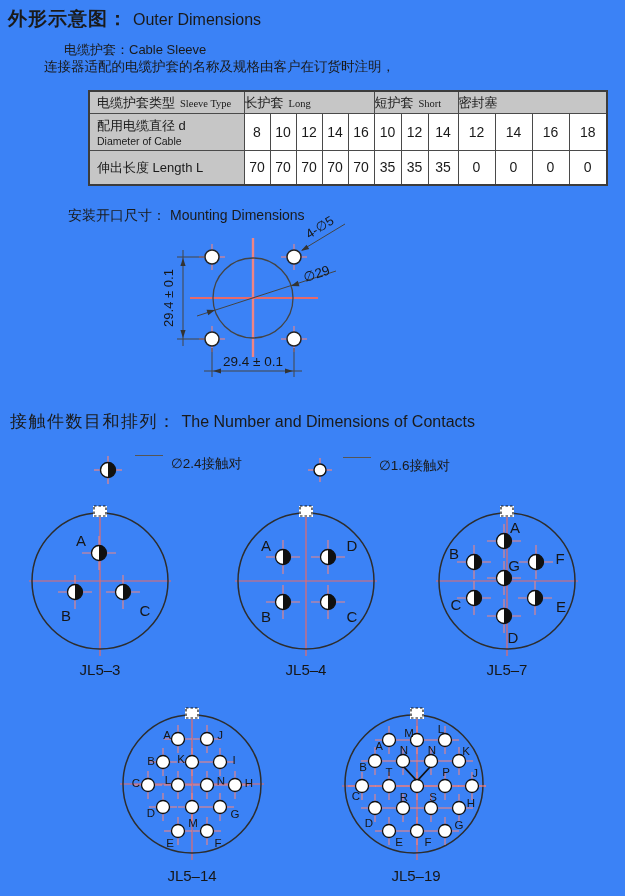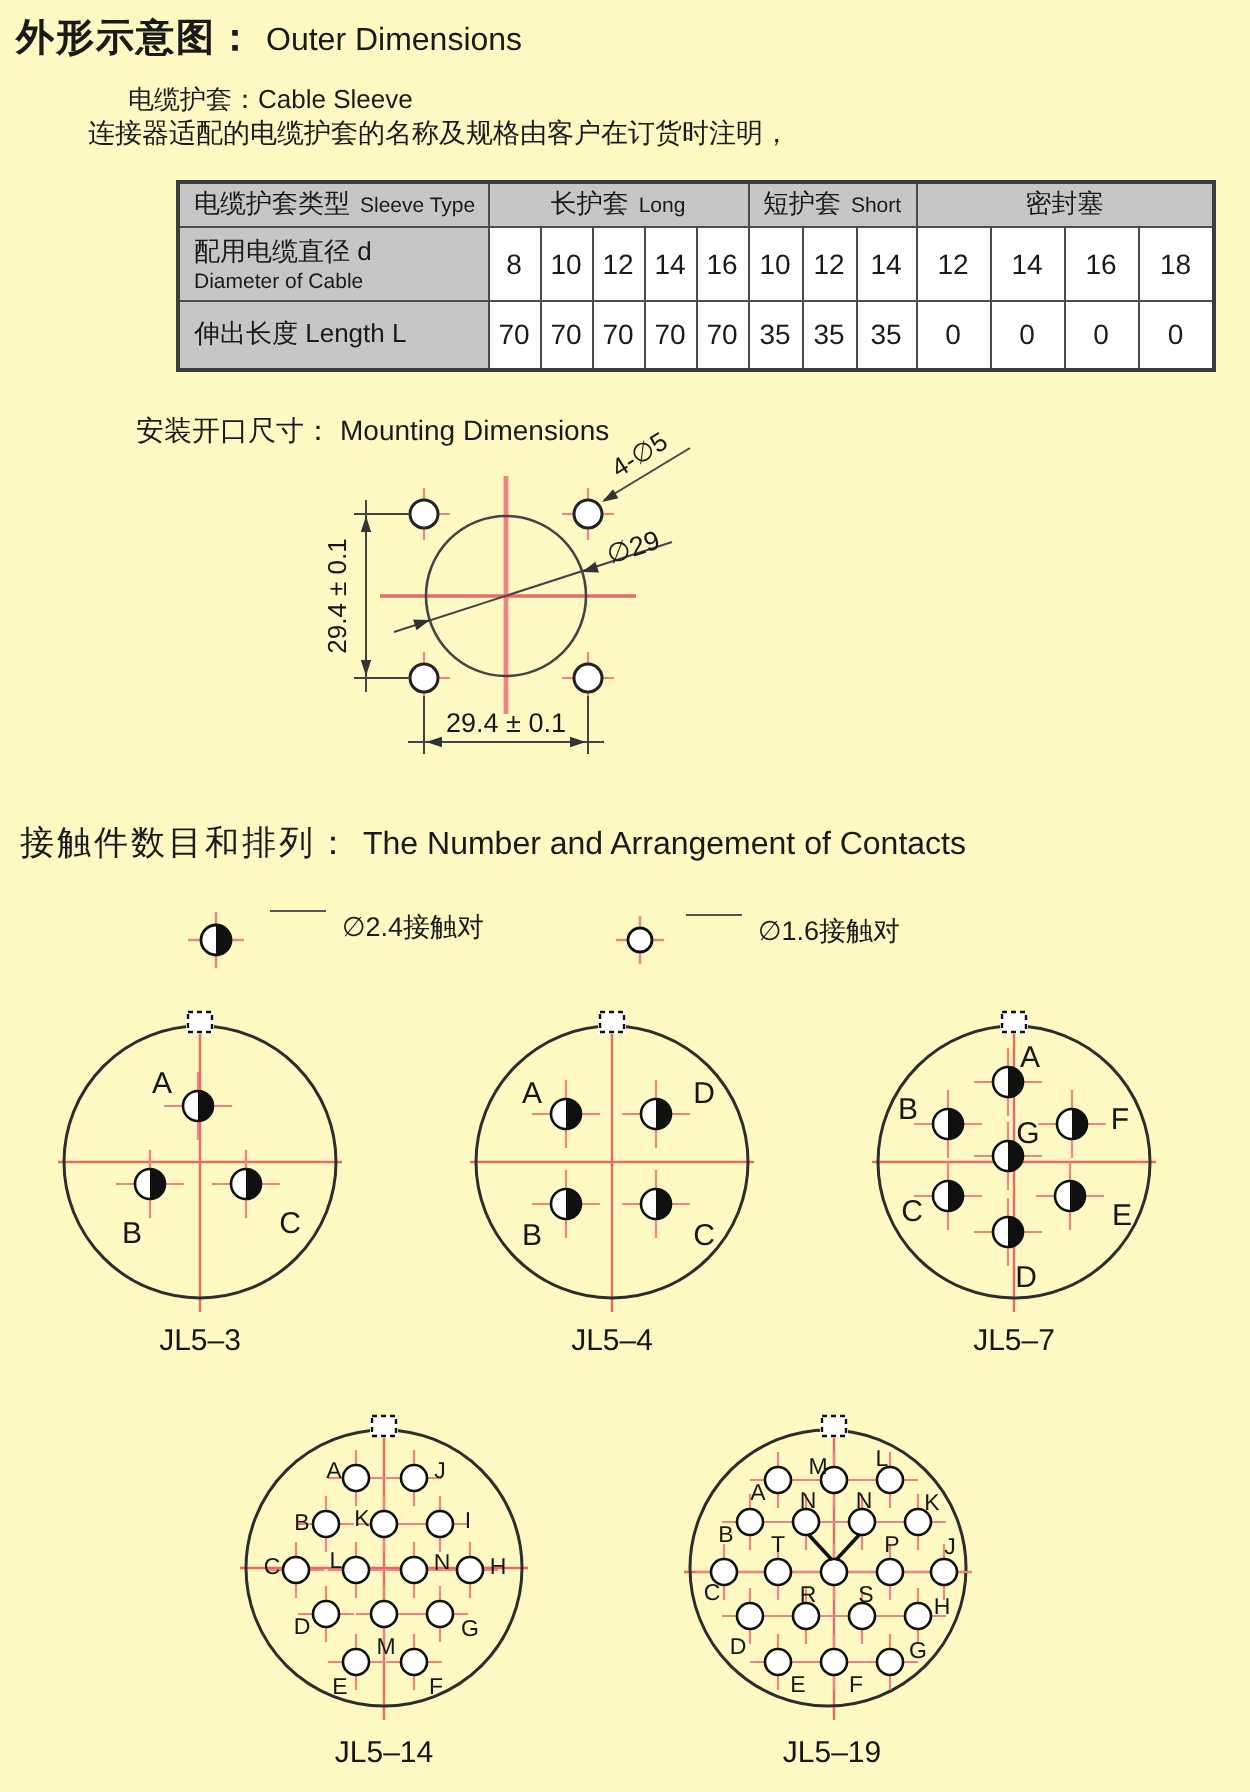--- a/index.html
+++ b/index.html
@@ -1,37 +1,37 @@
 <!DOCTYPE html>
 <html><head>
 <meta charset="utf-8">
 <style>
   html,body{margin:0;padding:0;background:#fff;}
-  .page{position:relative;width:625px;height:896px;background:#fef9c3;overflow:hidden;
+  .page{position:relative;width:625px;height:896px;background:#3b82f6;overflow:hidden;
         font-family:"Liberation Sans",sans-serif;color:#1a1a1a;}
   .abs{position:absolute;}
   
   .zh-big{font-size:19px;font-weight:bold;letter-spacing:1px;}
   .en-big{font-size:16px;margin-left:5px;}
   .sub{font-size:13px;}
   .note{font-size:13.5px;}
   .mt-title{font-size:14px;}
   .mt-title .en{margin-left:4px;}
   .s2-zh{font-size:17px;font-weight:normal;letter-spacing:1.5px;text-align:right;}
   .s2-en{font-size:16px;margin-left:5px;}
   
   .sleeve-table{position:absolute;left:88px;top:90px;border-collapse:collapse;
                 border:2px solid #3c3c3c;table-layout:fixed;}
   .sleeve-table td{border:1px solid #4a4a4a;padding:0;vertical-align:middle;}
   .sleeve-table .hd{background:#c6c6c6;}
   .sleeve-table .lab{padding-left:7px;text-align:left;}
-  .sleeve-table .ctr{text-align:center;}
+  .sleeve-table .ctr{text-align:left;}
   .zh13{font-size:13px;}
   .en11{font-size:10.5px;}
-  .gap-l{margin-left:5px;}
+  .gap-l{margin-left:5px;font-family:Liberation Serif, serif;}
   .sleeve-table .val{background:#fff;text-align:center;font-size:14px;}
   
   .legend-item{position:absolute;display:flex;align-items:flex-start;height:30px;}
   .lgline{width:28px;border-top:1px solid #555;margin-left:12px;}
   .lgtext{font-size:13.5px;margin-left:8px;}
   
   #diagram-layer{position:absolute;left:0;top:0;}
   #diagram-layer text{font-family:"Liberation Sans",sans-serif;fill:#161616;}
 </style>
 </head>
@@ -105,21 +105,21 @@
           <td class="val">0</td>
         </tr>
     </tbody>
   </table>
 
   <div class="abs mt-title" style="left:68px;top:207px;">
     <span>安装开口尺寸：</span><span class="en">Mounting Dimensions</span>
   </div>
 
   <div class="abs" style="left:10px;top:410px;">
-    <span class="s2-zh">接触件数目和排列：</span><span class="s2-en">The Number and Arrangement of Contacts</span>
+    <span class="s2-zh">接触件数目和排列：</span><span class="s2-en">The Number and Dimensions of Contacts</span>
   </div>
 
   <div class="legend-item" style="left:93px;top:455px;">
     <svg width="30" height="30" viewBox="0 0 30 30">
       <line x1="15" y1="1" x2="15" y2="29" stroke="#ee8585" stroke-width="1.2"></line>
       <line x1="1" y1="15" x2="29" y2="15" stroke="#ee8585" stroke-width="1.2"></line>
       <circle cx="15" cy="15" r="7.5" fill="#fff" stroke="#111" stroke-width="1.4"></circle>
       <path d="M15 7.5 A7.5 7.5 0 0 1 15 22.5 Z" fill="#111"></path>
     </svg>
     <div class="lgline"></div>

